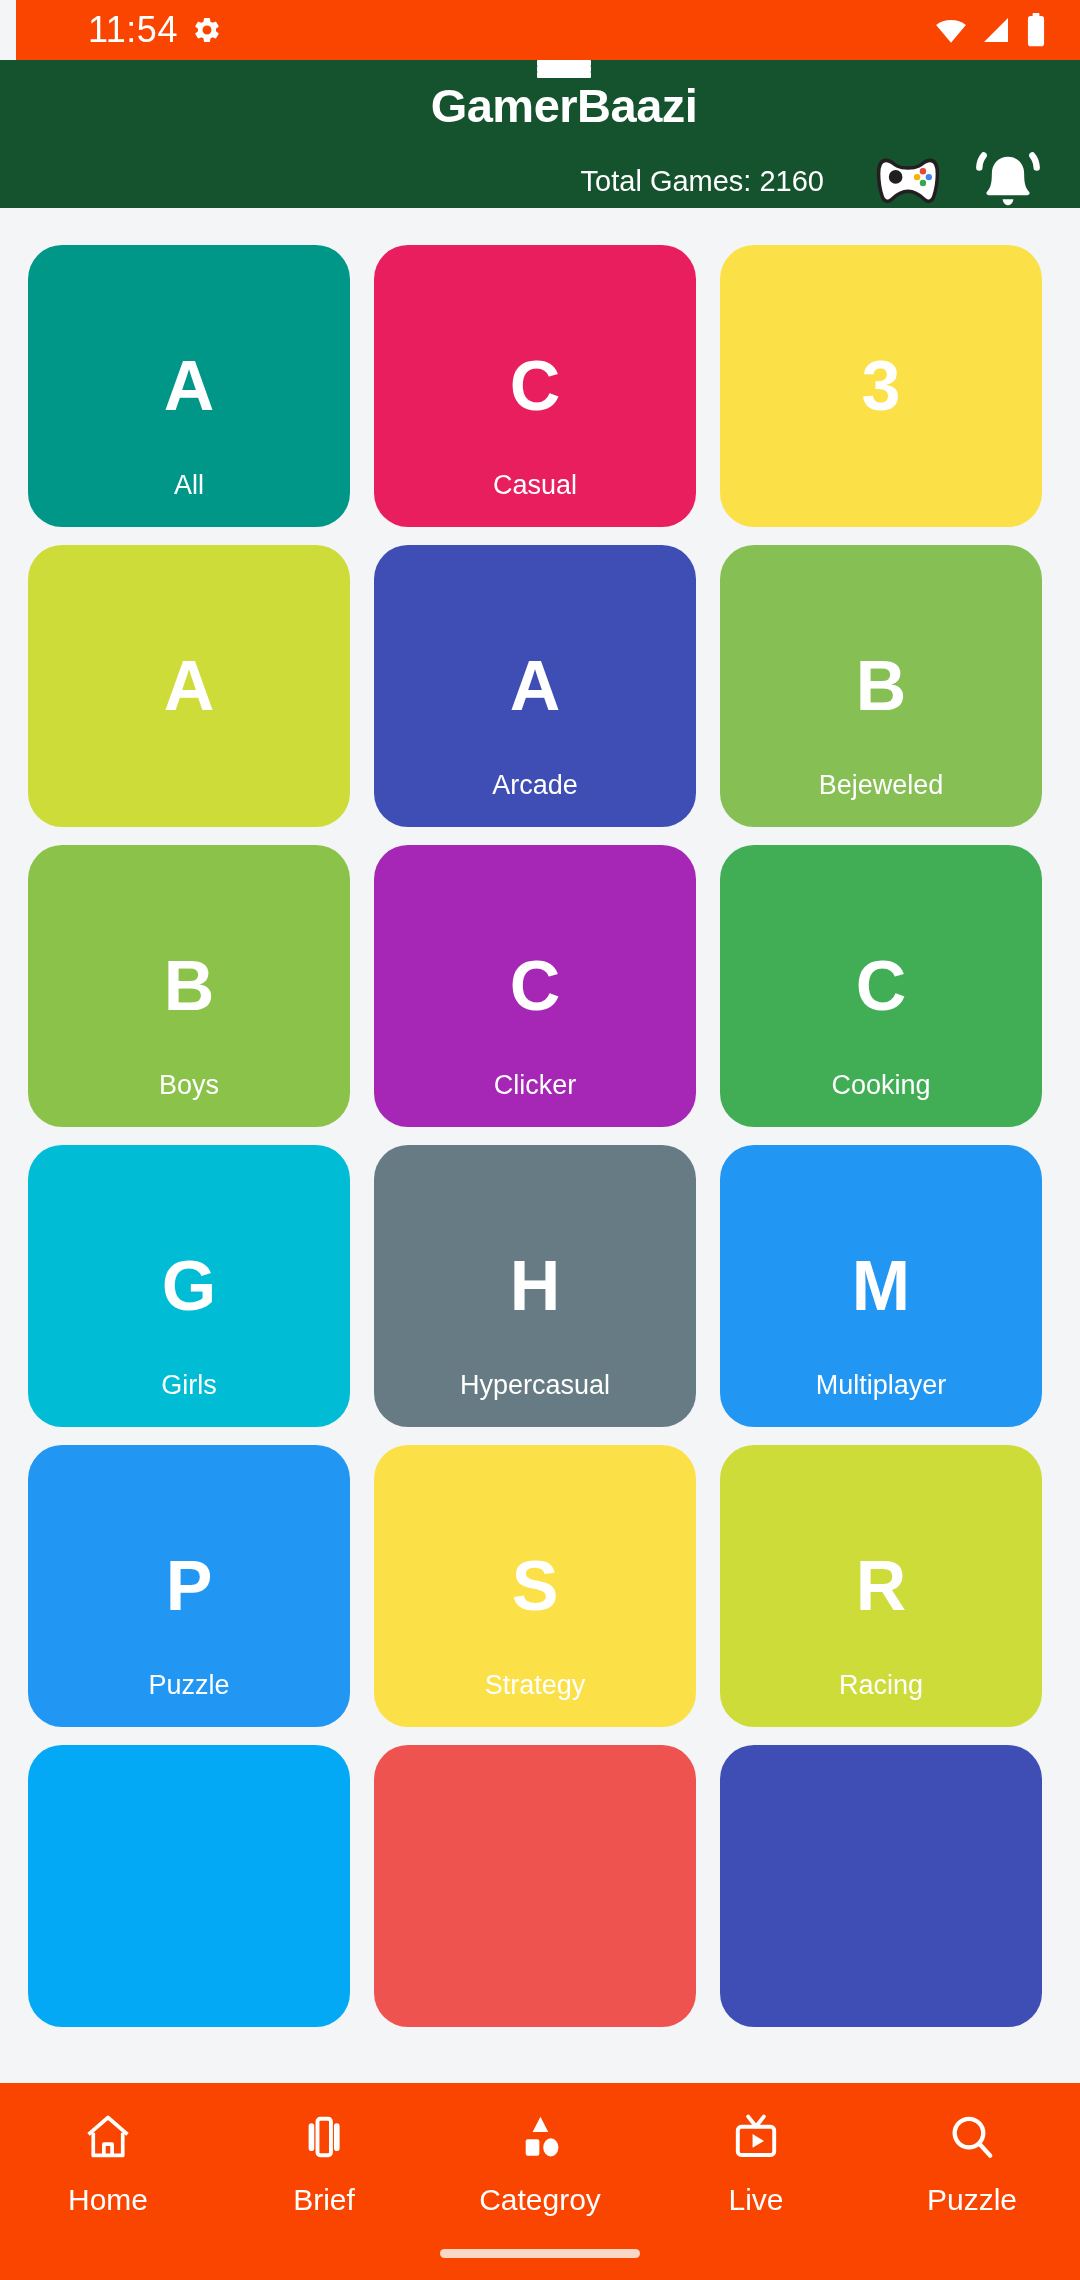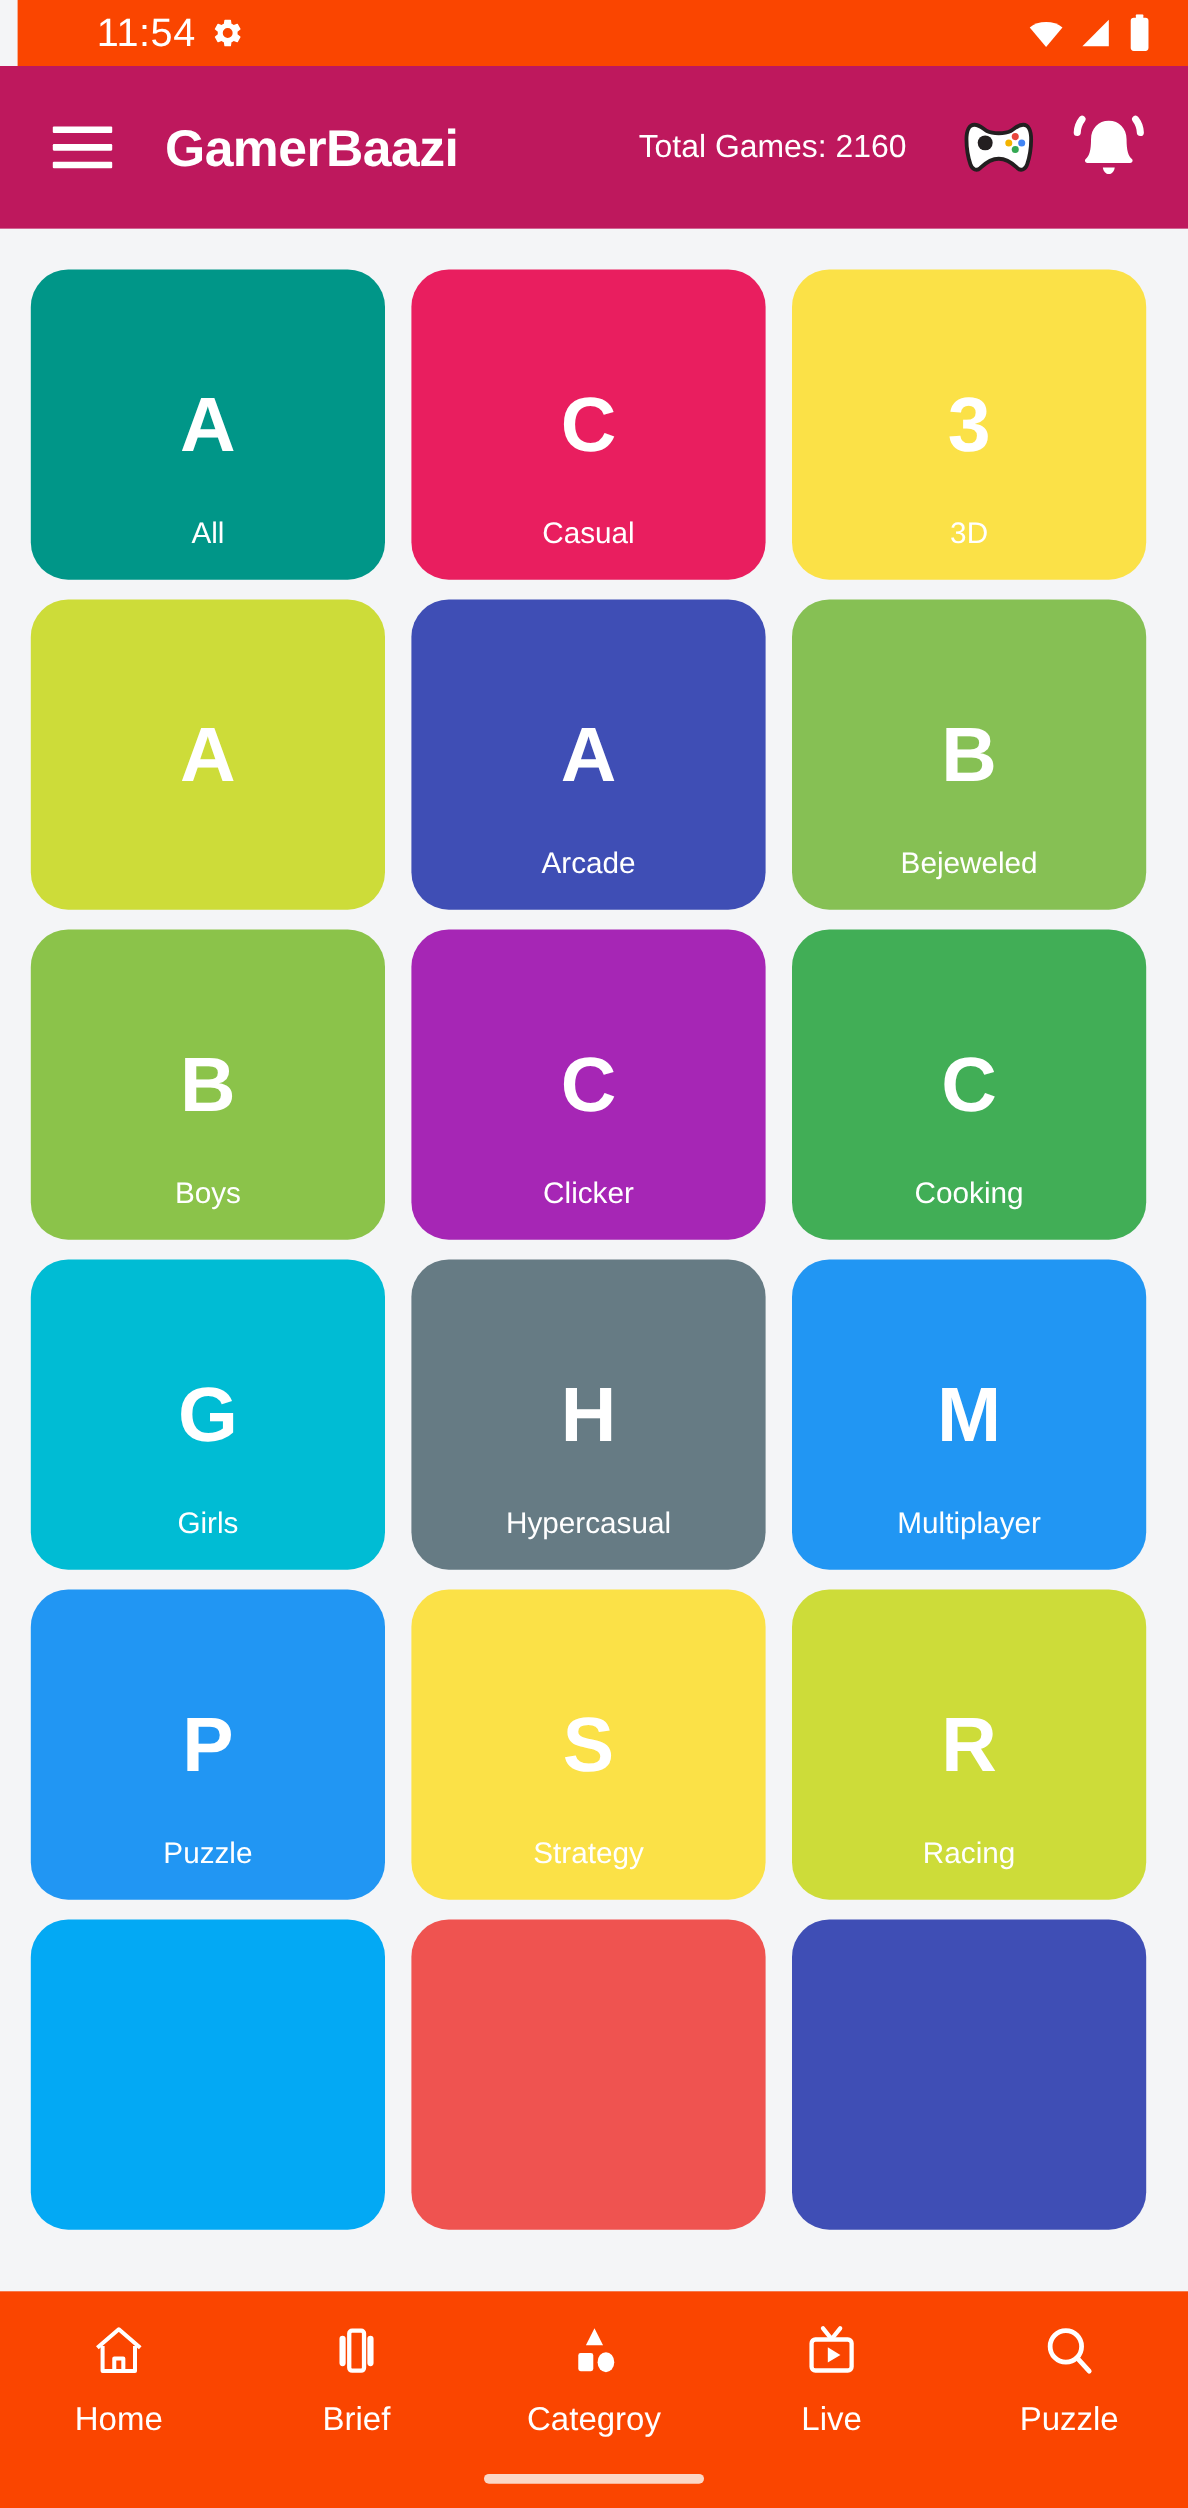--- a/index.html
+++ b/index.html
@@ -20,22 +20,22 @@
     margin-left:16px;
   }
   .sb-left { display:flex; align-items:center; gap:14px; padding-left:72px; }
   .sb-time { color:#fff; font-size:36px; font-weight:400; letter-spacing:0.5px; }
   .sb-right { display:flex; align-items:center; gap:12px; padding-right:20px; }
   .ico-svg { display:block; }
 
   
   .appbar {
     position:absolute; top:60px; left:0; width:1080px; height:148px;
-    background:#be185d;
-    display:flex; align-items:center;
+    background:#14532d;
+    display:flex; align-items:center;flex-direction:column;
   }
   .hamburger { width:54px; height:38px; margin-left:48px; display:flex; flex-direction:column; justify-content:space-between; cursor:pointer; }
   .hamburger span { display:block; height:6px; background:#fff; border-radius:1px; width:100%; }
   .app-title {
     color:#fff; font-size:47px; font-weight:bold; margin-left:48px;
     letter-spacing:-0.5px; white-space:nowrap;
   }
   .appbar-right { margin-left:auto; display:flex; align-items:center; gap:12px; padding-right:24px; }
   .total-games { color:#fff; font-size:29px; font-weight:400; white-space:nowrap; margin-right:32px; }
   .gamepad-btn { width:80px; height:80px; display:flex; align-items:center; justify-content:center; }
@@ -159,21 +159,20 @@
         <div class="tile" style="background: rgb(0, 150, 136);">
           <div class="tile-letter">A</div>
           <div class="tile-label">All</div>
         </div>
         <div class="tile" style="background: rgb(233, 30, 95);">
           <div class="tile-letter">C</div>
           <div class="tile-label">Casual</div>
         </div>
         <div class="tile" style="background: rgb(251, 225, 71);">
           <div class="tile-letter">3</div>
-          <div class="tile-label">3D</div>
         </div>
         <div class="tile" style="background: rgb(205, 220, 57);">
           <div class="tile-letter">A</div>
         </div>
         <div class="tile" style="background: rgb(63, 78, 181);">
           <div class="tile-letter">A</div>
           <div class="tile-label">Arcade</div>
         </div>
         <div class="tile" style="background: rgb(134, 192, 84);">
           <div class="tile-letter">B</div>

